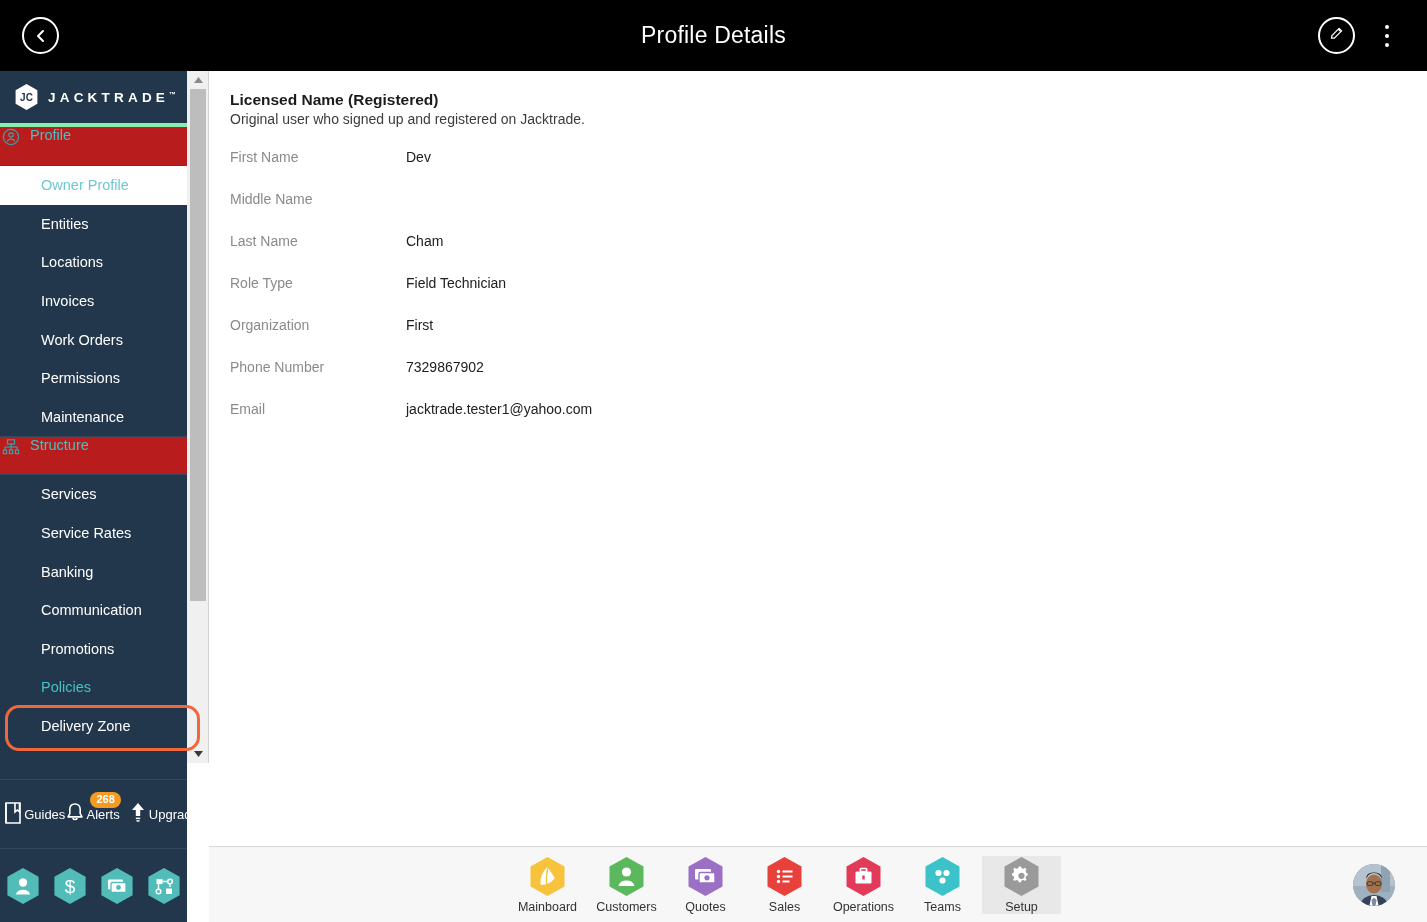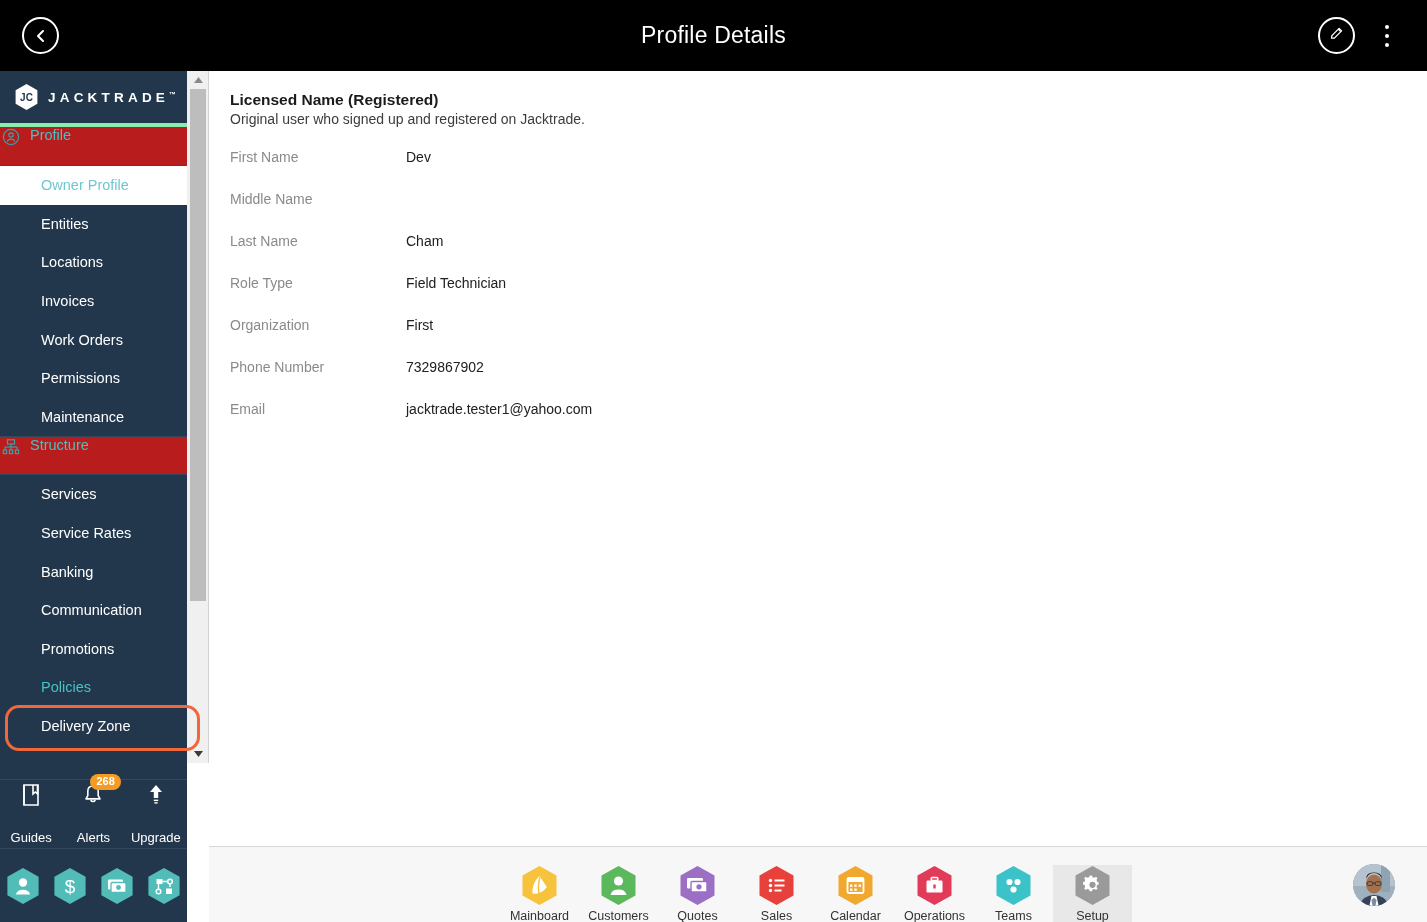--- a/index.html
+++ b/index.html
@@ -110,21 +110,21 @@
   }
 
   
   .quick-row {
     position: absolute; left: 0; top: 708px; width: 187px; height: 70px;
     display: flex; align-items: center; justify-content: space-around;
     border-top: 1px solid #33485d; border-bottom: 1px solid #33485d;
     background: #22374c;
   }
   .quick {
-    display: flex; flex-direction: column; align-items: center; gap: 20px;
+    display: flex; flex-direction: row; align-items: center; gap: 0;
     color: #ffffff; font-size: 13px; cursor: pointer; position: relative;
     width: 58px;
   }
   .badge {
     position: absolute; left: 26px; top: -9px;
     background: #f59b23; color: #ffffff; font-size: 11px;
     border-radius: 9px; padding: 1px 6px 2px; line-height: 13px;
     font-weight: 600;
   }
 
@@ -147,22 +147,22 @@
   .field-row { display: flex; align-items: baseline; height: 42px; }
   .field-label { width: 176px; color: #8a8a8a; font-size: 14px; flex: 0 0 auto; }
   .field-value { color: #202020; font-size: 14px; }
 
   
   .bottombar {
     position: absolute; left: 209px; top: 846px; width: 1218px; height: 76px;
     background: #f7f7f7; border-top: 1px solid #d8d8d8;
   }
   .bnav {
-    position: absolute; left: 291px; top: 0; height: 76px;
-    display: flex; align-items: flex-end;
+    position: absolute; left: 299px; top: 0; height: 76px;
+    display: flex; align-items: center;
   }
   .bnav-item {
     width: 79px; display: flex; flex-direction: column;
     align-items: center; justify-content: center; gap: 3px;
     cursor: pointer; color: #333333; font-size: 12.5px;
   }
   .bnav-item.active { background: #e8e8e8; }
   .hexicon { width: 37px; height: 41px; position: relative;
              display:flex; align-items:center; justify-content:center; }
   .bavatar {
@@ -452,35 +452,20 @@
             <circle cx="12.5" cy="20.5" r="1.7" fill="#ffffff"></circle>
             <circle cx="12.5" cy="25.5" r="1.7" fill="#ffffff"></circle>
             <rect x="16.5" y="14.5" width="10" height="2" fill="#ffffff"></rect>
             <rect x="16.5" y="19.5" width="10" height="2" fill="#ffffff"></rect>
             <rect x="16.5" y="24.5" width="7" height="2" fill="#ffffff"></rect>
           </svg>
         </span>
         <span>Sales</span>
       </div>
 
-      <div class="bnav-item">
-        <span class="hexicon">
-          <svg width="37" height="41" viewBox="0 0 37 41">
-            <polygon points="18.5,1 35.5,10.5 35.5,30.5 18.5,40 1.5,30.5 1.5,10.5" fill="#f0a82e"></polygon>
-            <rect x="10.5" y="13" width="16" height="15" rx="1.2" fill="none" stroke="#ffffff" stroke-width="1.8"></rect>
-            <rect x="10.5" y="13" width="16" height="4" fill="#ffffff"></rect>
-            <rect x="13" y="19.5" width="2.4" height="2.4" fill="#ffffff"></rect>
-            <rect x="17.3" y="19.5" width="2.4" height="2.4" fill="#ffffff"></rect>
-            <rect x="21.6" y="19.5" width="2.4" height="2.4" fill="#ffffff"></rect>
-            <rect x="13" y="23.5" width="2.4" height="2.4" fill="#ffffff"></rect>
-            <rect x="17.3" y="23.5" width="2.4" height="2.4" fill="#ffffff"></rect>
-          </svg>
-        </span>
-        <span>Calendar</span>
-      </div>
 
       <div class="bnav-item">
         <span class="hexicon">
           <svg width="37" height="41" viewBox="0 0 37 41">
             <polygon points="18.5,1 35.5,10.5 35.5,30.5 18.5,40 1.5,30.5 1.5,10.5" fill="#e23b5a"></polygon>
             <rect x="15.3" y="12.5" width="6.4" height="3" rx="0.8" fill="none" stroke="#ffffff" stroke-width="1.6"></rect>
             <rect x="10.5" y="15.5" width="16" height="12" rx="1.3" fill="#ffffff"></rect>
             <rect x="17.3" y="19.5" width="2.4" height="4" fill="#e23b5a"></rect>
           </svg>
         </span>

